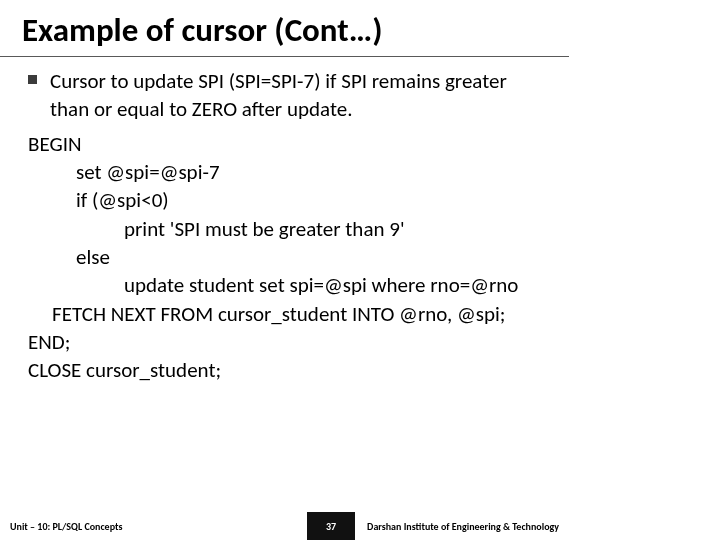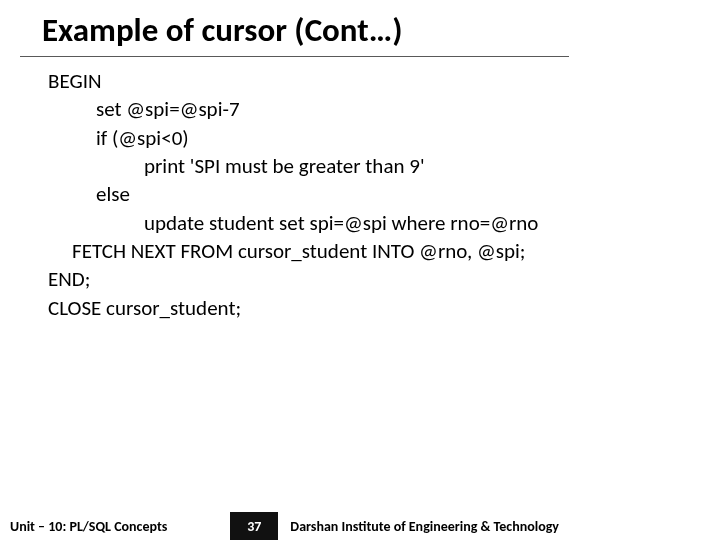--- a/index.html
+++ b/index.html
@@ -10,21 +10,20 @@
     background: #fff;
     font-family: Calibri, "Segoe UI", Arial, sans-serif;
     color: #000;
     overflow: hidden;
   }
   .slide {
     width: 569px;
     height: 540px;
     position: relative;
     box-sizing: border-box;
-    padding-left: 20px;
   }
   .title {
     font-size: 33px;
     font-weight: 700;
     padding: 10px 22px 6px 22px;
     border-bottom: 1.5px solid #595959;
     letter-spacing: 0px;
   }
   .body {
     padding: 10px 28px 0 28px;
@@ -53,21 +52,21 @@
   .ind2 { padding-left: 96px; }
   .ind05 { padding-left: 24px; }
   .footer {
     position: absolute;
     left: 0;
     right: 0;
     bottom: 0;
     height: 28px;
     display: flex;
     align-items: center;
-    font-size: 14px;
+    font-size: 10px;
     font-weight: 600;
     background: #fff;
   }
   .footer .left {
     padding-left: 10px;
     flex: 0 0 auto;
   }
   .footer .spacer {
     flex: 1 1 auto;
   }
@@ -89,20 +88,24 @@
 </style>
 </head>
 <body>
 
 <div class="slide">
 
   <div class="title">Example of cursor (Cont…)</div>
 
   <div class="body">
 
+    <div class="bullet">
+      <span class="sq"></span>
+      <span>Cursor to update SPI (SPI=SPI-7) if SPI remains greater than or equal to ZERO after update.</span>
+    </div>
 
     <div class="code">
       <div class="ind0">BEGIN</div>
       <div class="ind1">set @spi=@spi-7</div>
       <div class="ind1">if (@spi&lt;0)</div>
       <div class="ind2">print 'SPI must be greater than 9'</div>
       <div class="ind1">else</div>
       <div class="ind2">update student set spi=@spi where rno=@rno</div>
       <div class="ind05">FETCH NEXT FROM cursor_student INTO @rno, @spi;</div>
       <div class="ind0">END;</div>

